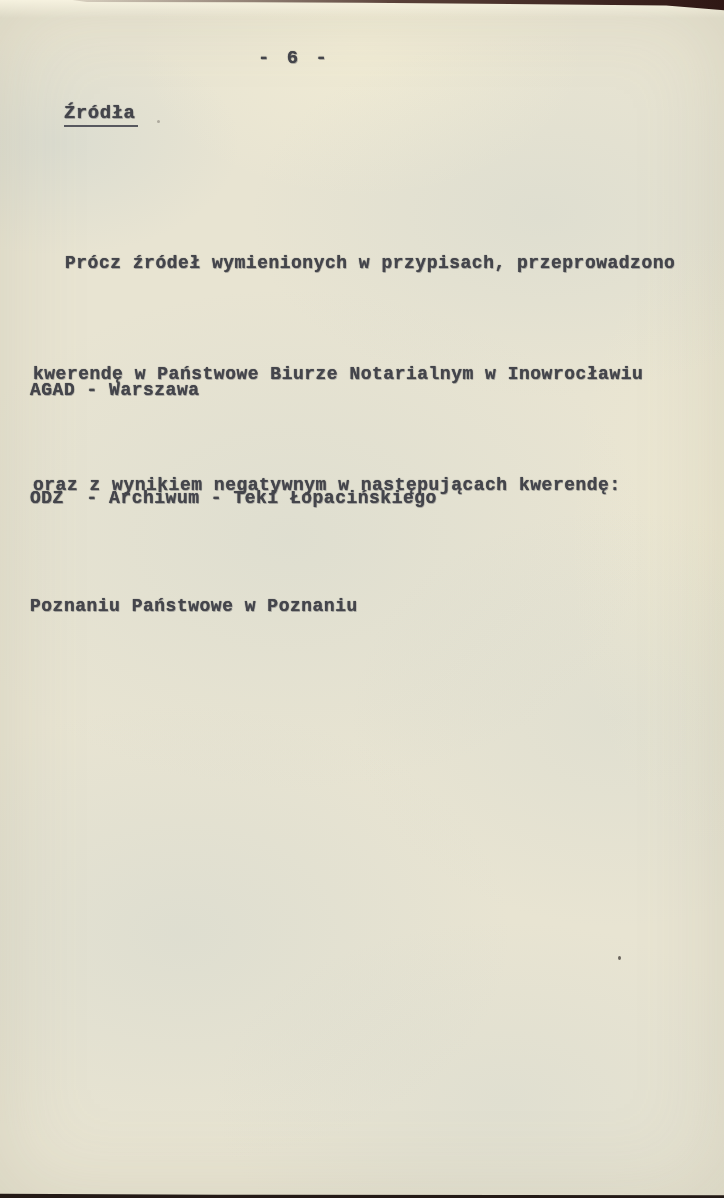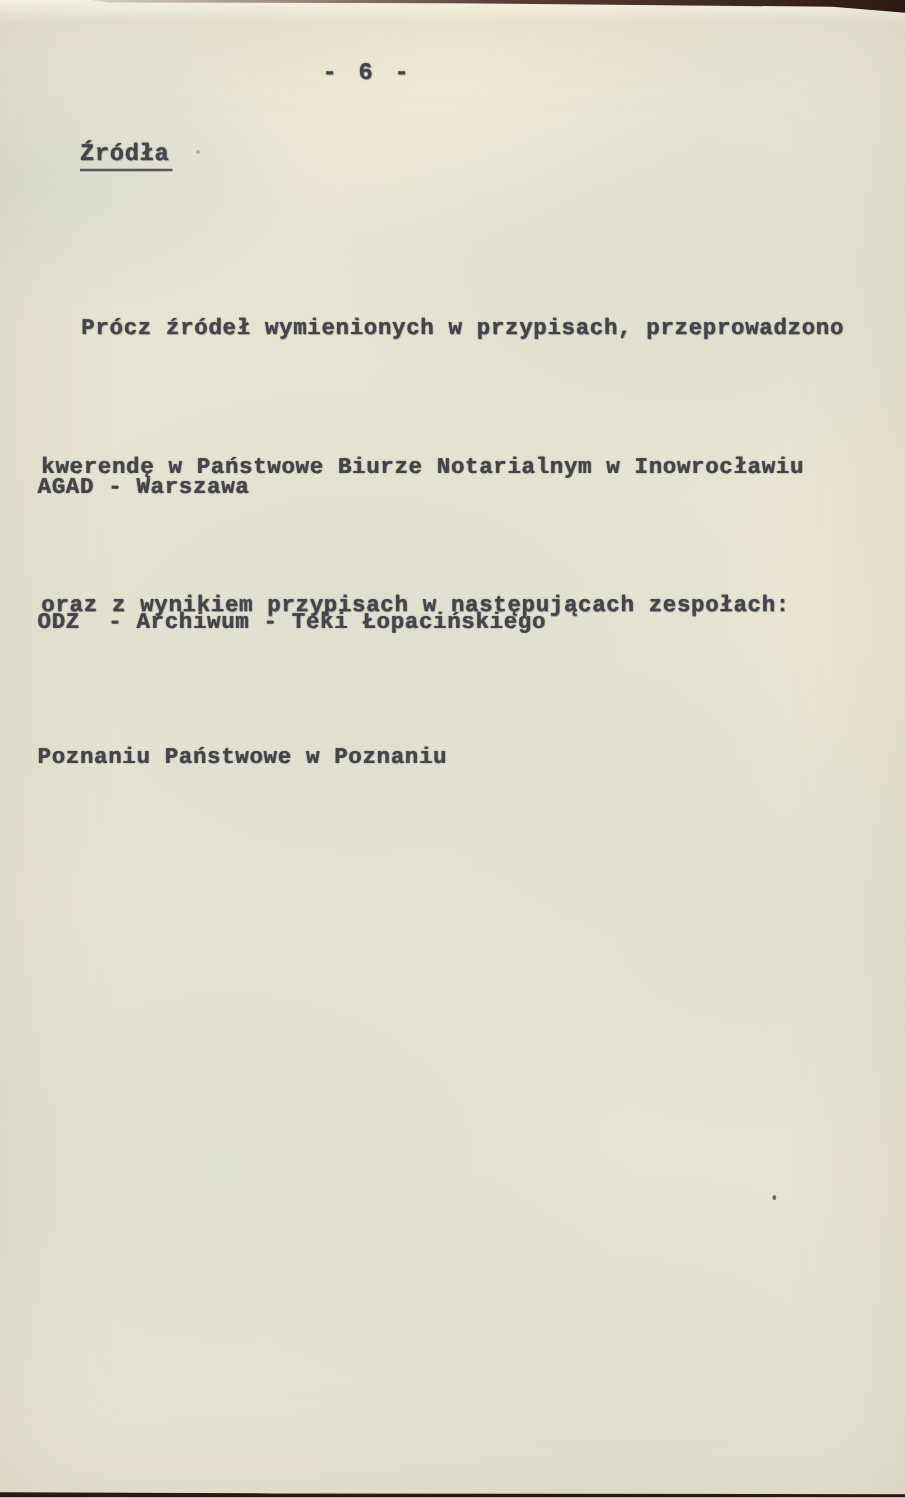--- a/index.html
+++ b/index.html
@@ -41,21 +41,20 @@
     top: 47px;
     font-size: 19px;
     letter-spacing: 3px;
   }
   .heading {
     left: 64px;
     top: 102px;
     font-size: 19px;
     border-bottom: 2px solid rgba(64,65,75,0.85);
     padding: 0 3px 1px 0;
-    margin-top: 10px;
   }
   .paragraph {
     left: 33px;
     top: 171px;
     font-size: 18px;
     line-height: 37px;
   }
   .paragraph .line { white-space: pre; }
   .paragraph .indent { padding-left: 32px; }
   .archive-list {
@@ -102,21 +101,21 @@
   <div class="edge-top"></div>
   <div class="edge-bottom"></div>
 
   <div class="txt page-number">- 6 -</div>
 
   <div class="txt heading">Źródła</div>
 
   <div class="txt paragraph">
     <div class="line indent">Prócz źródeł wymienionych w przypisach, przeprowadzono</div>
     <div class="line">kwerendę w Państwowe Biurze Notarialnym w Inowrocławiu</div>
-    <div class="line">oraz z wynikiem przypisach w następującach zespołach:</div>
+    <div class="line">oraz z wynikiem negatywnym w następującach kwerendę:</div>
   </div>
 
   <div class="txt archive-list">
     <div class="line">AGAD - Warszawa</div>
     <div class="line">ODZ  - Archiwum - Teki Łopacińskiego</div>
     <div class="line">Poznaniu Państwowe w Poznaniu</div>
   </div>
 
   <div class="speck speck-a"></div>
   <div class="speck speck-b"></div>

